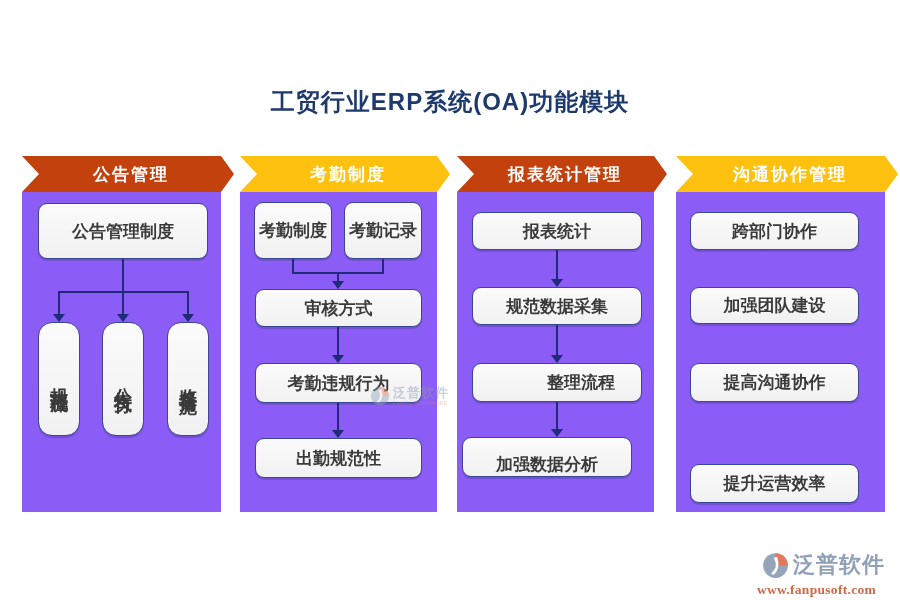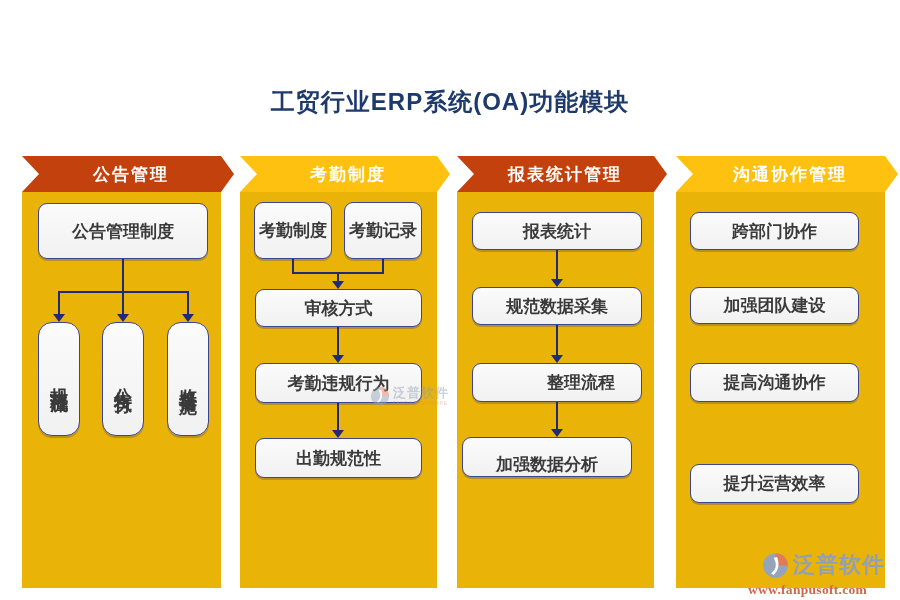--- a/index.html
+++ b/index.html
@@ -19,21 +19,21 @@
   .col-header{
     height:36px;display:flex;align-items:center;justify-content:center;
     color:#ffffff;font-size:17px;font-weight:bold;letter-spacing:2px;
     padding-left:6px;box-sizing:border-box;position:relative;z-index:2;
     clip-path:polygon(0 0,calc(100% - 13px) 0,100% 50%,calc(100% - 13px) 100%,0 100%,17px 50%);
   }
   .col-header.blue{background:#c2410c;}
   .col-header.yellow{background:#ffc110;}
   .col-header{width:calc(100% + 13px);}
   .col-body{
-    position:relative;width:100%;height:396px;background:#eab308;
+    position:relative;width:100%;height:320px;background:#8b5cf6;
   }
   .node{
     position:absolute;background:linear-gradient(#fbfbfb,#f1f1f2);
     border:1.6px solid #3c4590;border-radius:9px;
     display:flex;align-items:center;justify-content:center;
     font-size:17px;font-weight:bold;color:#3a3a3a;box-sizing:border-box;
     box-shadow:0 2px 0 rgba(46,54,120,0.28);
   }
   .node.tall{border-radius:14px;}
   .node.vert span{
@@ -53,21 +53,21 @@
   }
   .watermark .wm-txt{display:flex;flex-direction:column;line-height:1;}
   .watermark .wm-brand{font-size:13px;font-weight:bold;color:#8b9cb3;letter-spacing:1px;}
   .watermark .wm-cap{font-size:5px;color:#e08a6a;letter-spacing:0.6px;margin-top:2px;}
   .fplogo{position:absolute;left:762px;top:550px;z-index:5;}
   .fplogo-row{display:flex;align-items:center;gap:4px;}
   .fp-brand{font-size:22px;font-weight:bold;color:#90a0b6;letter-spacing:1px;}
   .fp-url{
     font-family:"Liberation Serif","DejaVu Serif",serif;
     font-size:13.5px;font-weight:bold;color:#d06848;margin-top:2px;letter-spacing:0.3px;
-    margin-left:-14px;white-space:nowrap;
+    margin-left:-14px;white-space:nowrap;text-align:center;
   }
 </style>
 </head>
 <body>
 
 <div class="page-title">工贸行业ERP系统(OA)功能模块</div>
 
 <div class="col col-1">
   <div class="col-header blue">
     <span>公告管理</span>

